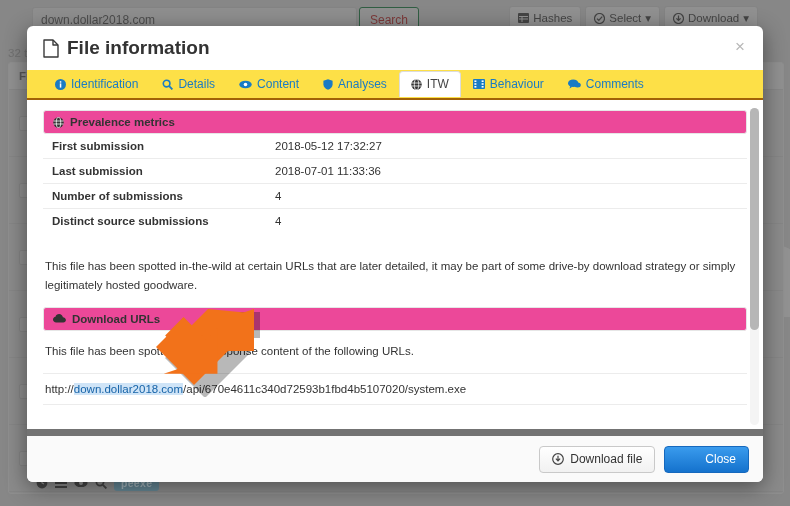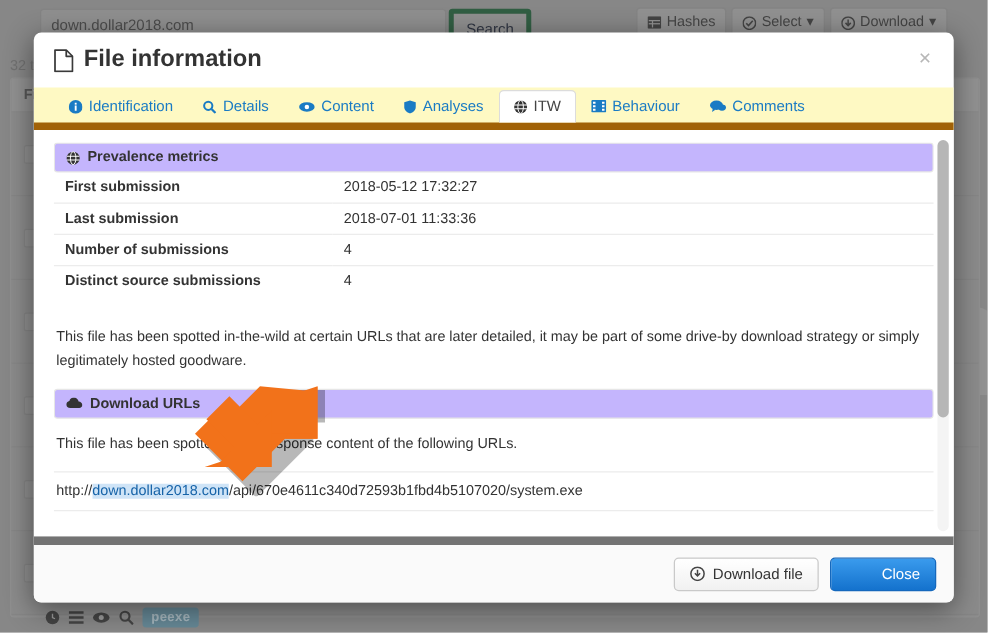--- a/index.html
+++ b/index.html
@@ -11,38 +11,38 @@
     -webkit-font-smoothing:antialiased;
   }
 
   
   #backdrop{position:absolute;inset:0;background:#8e8e8e;overflow:hidden;}
   #backdrop .dim{position:absolute;inset:0;background:rgba(120,120,120,.30);}
 
   .bg-searchrow{position:absolute;left:32px;top:6px;width:726px;height:26px;display:flex;align-items:center;}
   .bg-input{width:325px;height:24px;background:#9a9a9a;border:1px solid #8a8a8a;border-radius:3px;
             color:#3a3a3a;font-size:12px;line-height:24px;padding:0 8px;box-sizing:border-box;overflow:hidden;white-space:nowrap;}
-  .bg-searchbtn{height:24px;margin-left:2px;padding:0 10px;background:#9a9a9a;border:4px solid #14532d;border-radius:3px;
-            color:#0f172a;font-size:12px;line-height:24px;box-sizing:border-box;}
+  .bg-searchbtn{height:24px;margin-left:2px;padding:0 10px;background:#9a9a9a;border:1px solid #14532d;border-radius:3px;
+            color:#7f1d1d;font-size:12px;line-height:24px;box-sizing:border-box;}
   .bg-right-btns{position:absolute;right:0;top:0;display:flex;gap:4px;}
   .bg-btn{height:24px;padding:0 8px;background:#9c9c9c;border:1px solid #8a8a8a;border-radius:3px;
           color:#2f2f2f;font-size:11.5px;line-height:24px;display:flex;align-items:center;gap:4px;box-sizing:border-box;white-space:nowrap;}
   .bg-btn svg{display:block;}
 
   .bg-count{position:absolute;left:8px;top:47px;font-size:11.5px;color:#6f6f6f;white-space:nowrap;}
 
   .bg-table{position:absolute;left:8px;top:62px;width:774px;height:430px;
             border:1px solid #9a9a9a;border-radius:3px;background:#949494;overflow:hidden;}
   .bg-thead{height:26px;background:#9d9d9d;border-bottom:1px solid #8e8e8e;display:flex;align-items:center;padding-left:10px;
             font-size:11.5px;font-weight:bold;color:#4a4a4a;}
   .bg-row{height:66px;border-bottom:1px solid #8d8d8d;display:flex;align-items:center;padding-left:10px;position:relative;}
   .bg-check{width:13px;height:13px;border:1px solid #8a8a8a;border-radius:2px;background:#9a9a9a;}
   .bg-rowtag{position:absolute;right:22px;top:26px;font-size:11px;color:#3d3d3d;}
 
-  .bg-bottomicons{position:absolute;left:36px;bottom:4px;display:flex;align-items:center;gap:7px;color:#2e2e2e;}
+  .bg-bottomicons{position:absolute;left:36px;bottom:15px;display:flex;align-items:center;gap:7px;color:#2e2e2e;}
   .bg-bottomicons svg{display:block;}
   .badge-peexe{background:#5e8fa3;color:#b9d2dc;font-size:10.5px;font-weight:bold;
                 padding:2px 7px;border-radius:3px;letter-spacing:.3px;}
 
   
   .watermark{position:absolute;right:-10px;top:180px;font-size:150px;font-weight:bold;color:rgba(255,255,255,.13);
              letter-spacing:-6px;font-family:"Liberation Serif",serif;pointer-events:none;}
 
   
   #modal{
@@ -51,32 +51,32 @@
     box-shadow:0 5px 22px rgba(0,0,0,.45);
     display:flex;flex-direction:column;overflow:hidden;
   }
   .modal-header{position:relative;height:44px;flex:0 0 44px;display:flex;align-items:center;padding:0 16px;}
   .modal-title{display:flex;align-items:center;gap:8px;font-size:19px;font-weight:bold;color:#333;}
   .modal-title svg{display:block;}
   .modal-close{position:absolute;right:14px;top:12px;width:18px;height:18px;color:#b7b7b7;font-size:17px;
                line-height:18px;text-align:center;cursor:pointer;font-family:"Liberation Sans",sans-serif;}
 
   
-  .tabs{flex:0 0 28px;height:28px;display:flex;align-items:center;padding:0 16px;
-        border-bottom:6px solid #a16207;background:#fef9c3;}
+  .tabs{flex:0 0 28px;height:28px;display:flex;align-items:flex-start;padding:0 16px;
+        border-bottom:2px solid #a16207;background:#fde047;}
   .tab{display:flex;align-items:center;gap:5px;font-size:12px;color:#1a7bc4;
        padding:5px 11px 6px;border:1px solid transparent;border-bottom:none;
        border-radius:4px 4px 0 0;position:relative;top:1px;white-space:nowrap;cursor:pointer;}
   .tab svg{display:block;}
   .tab.active{color:#444;background:#fff;border-color:#dcdcdc;font-weight:normal;}
 
   .modal-body{flex:1 1 auto;position:relative;overflow:hidden;padding:10px 16px 0;background:#fff;}
   .scroll-area{position:absolute;left:16px;right:16px;top:10px;bottom:0;overflow:hidden;}
 
-  .sec-head{background:#c4b5fd;border:1px solid #e6e6e6;border-radius:3px;height:22px;
+  .sec-head{background:#ec4899;border:1px solid #e6e6e6;border-radius:3px;height:22px;
             display:flex;align-items:center;gap:6px;padding:0 9px;font-size:11.5px;font-weight:bold;color:#333;}
   .sec-head svg{display:block;}
 
   table.kv{width:100%;border-collapse:collapse;margin-top:0;}
   table.kv td{font-size:11.5px;color:#333;padding:6px 9px;border-bottom:1px solid #ececec;}
   table.kv tr:last-child td{border-bottom:none;}
   table.kv td.k{font-weight:bold;width:205px;}
 
   .para{font-size:11.5px;color:#333;line-height:1.65;margin:11px 2px 12px;}
   .urlline{font-size:11.5px;color:#333;padding:9px 2px;border-top:1px solid #ececec;border-bottom:1px solid #ececec;margin-top:2px;}

